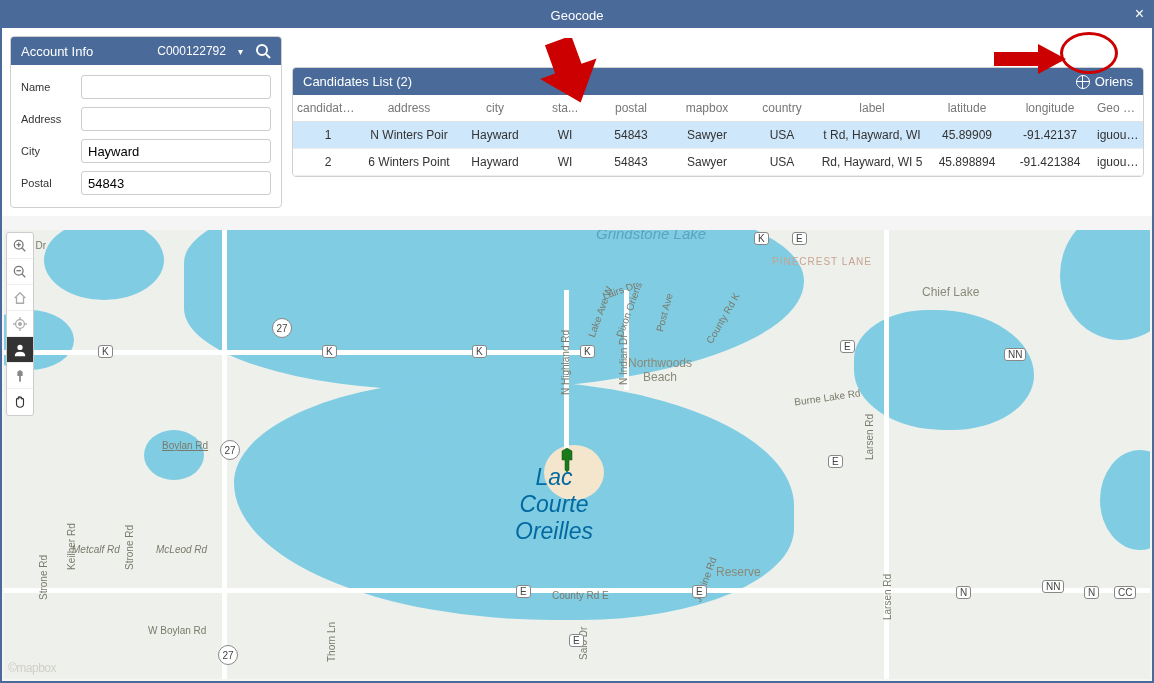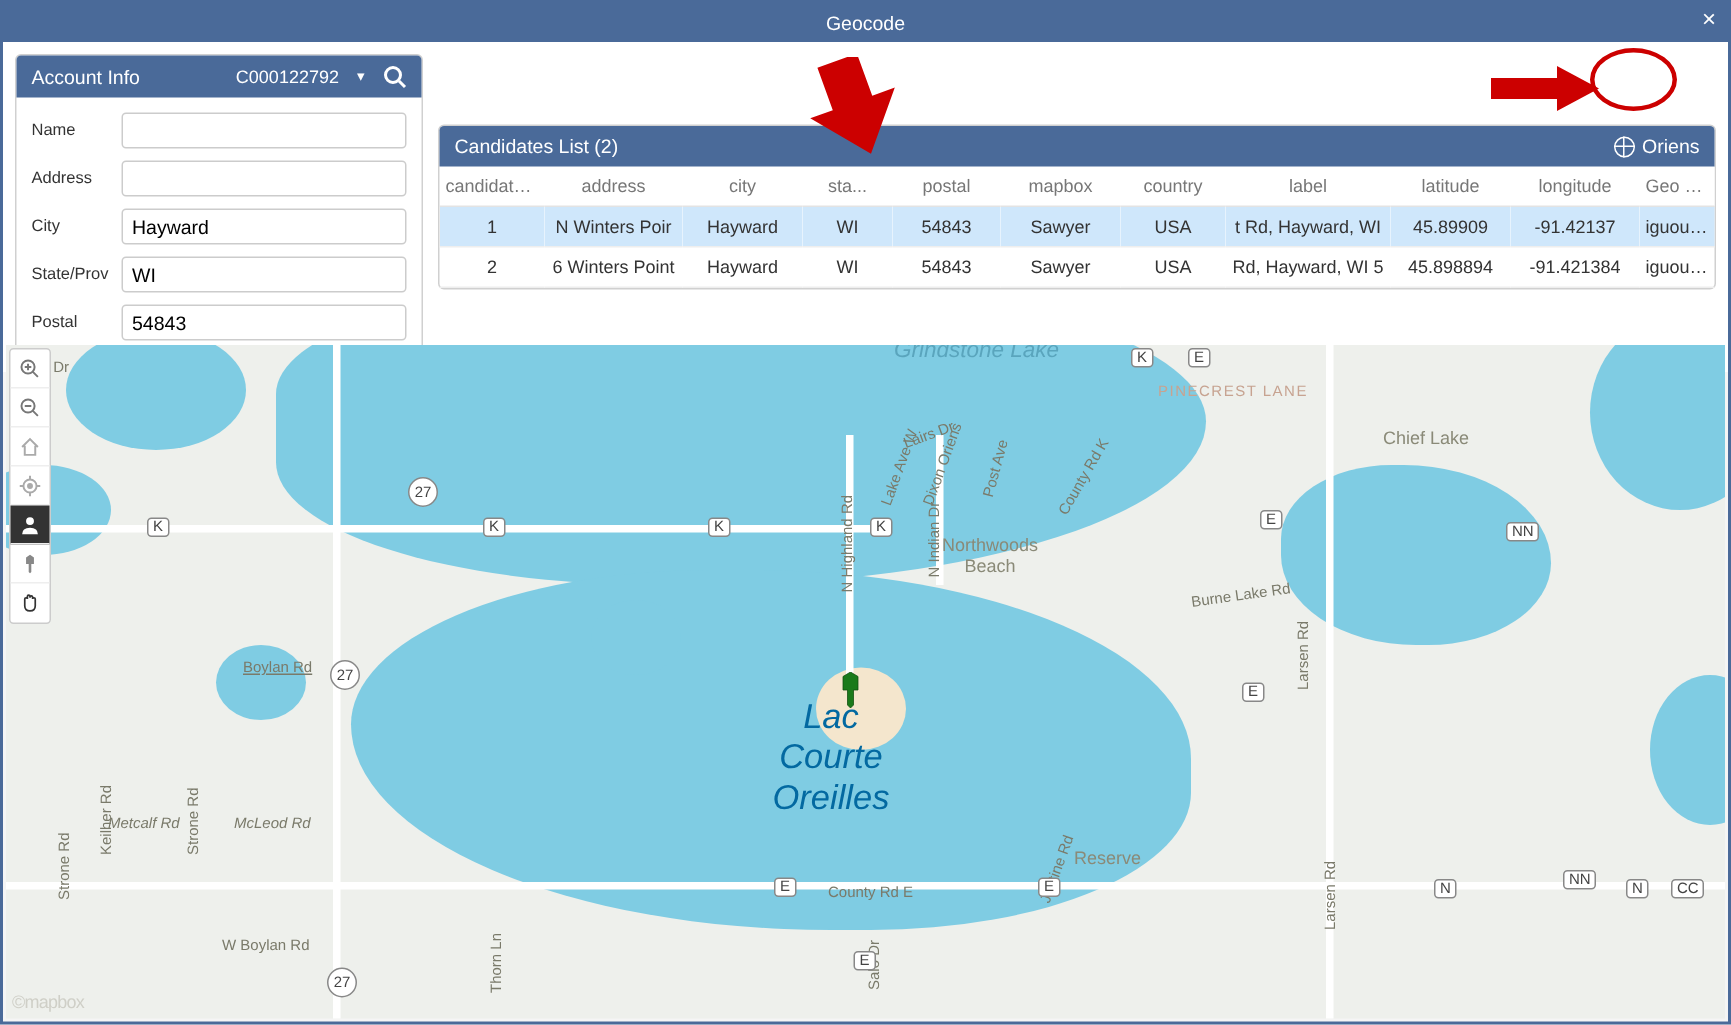--- a/index.html
+++ b/index.html
@@ -94,24 +94,20 @@
         <label>Name</label>
         <input type="text" value="" style="">
       </div>
       <div class="form-row">
         <label>Address</label>
         <input type="text" value="" style="">
       </div>
       <div class="form-row">
         <label>City</label>
         <input type="text" value="Hayward" style="">
-      </div>
-      <div class="form-row">
-        <label>State/Prov</label>
-        <input type="text" value="WI" style="">
       </div>
       <div class="form-row" style="margin-bottom:0">
         <label>Postal</label>
         <input type="text" value="54843" style="">
       </div>
     </div>
   </div>
 
   <div class="panel candidates-panel">
     <div class="panel-header candidates-header">

